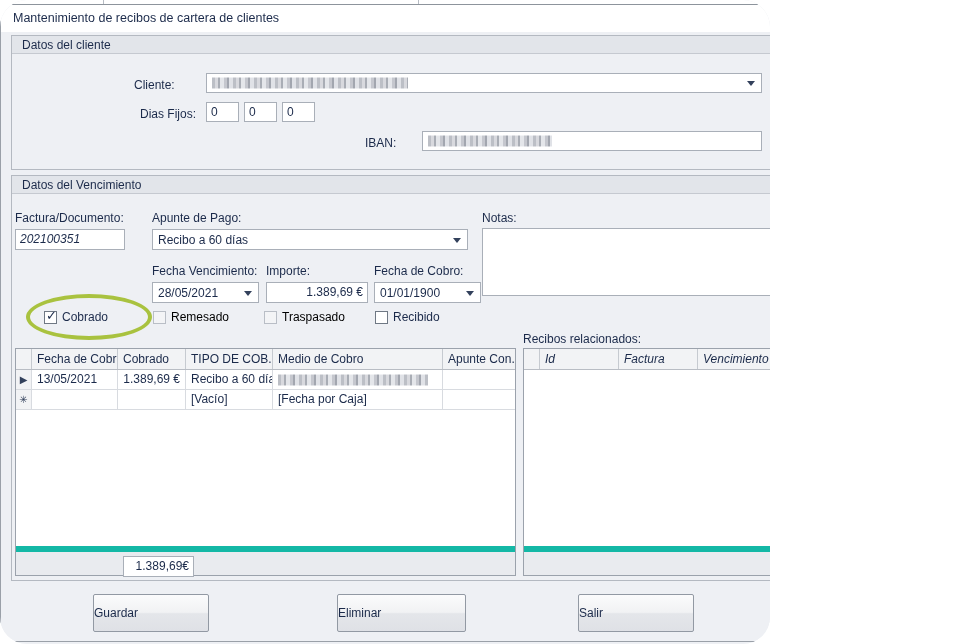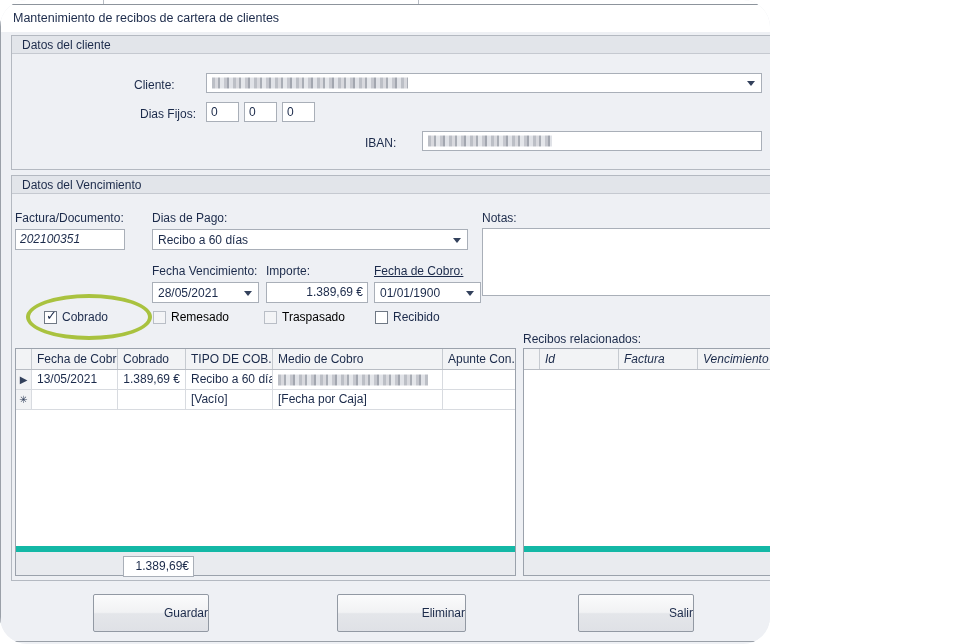--- a/index.html
+++ b/index.html
@@ -315,21 +315,21 @@
   .btn {
     position: absolute;
     height: 38px;
     border: 1px solid #9299a3;
     border-radius: 2px;
     background: linear-gradient(to bottom, #fbfbfc 0%, #f1f2f4 48%, #e4e6ea 52%, #dfe1e6 100%);
     box-sizing: border-box;
     font-family: "Liberation Sans", sans-serif;
     font-size: 12px;
     color: #1b2a4a;
-    text-align: right;
+    text-align: left;
     line-height: 36px;
     cursor: default;
   }
 
   
   .hl-ellipse {
     position: absolute;
     border: 4px solid #a9c23f;
     border-radius: 50%;
     box-sizing: border-box;
@@ -391,36 +391,36 @@
     </div>
 
     <div class="groupbox" id="gb-vencimiento">
       <div class="gb-header">
         <div class="gb-title">Datos del Vencimiento</div>
       </div>
 
       <div class="lbl" style="left:3px; top:35px;">Factura/Documento:</div>
       <div class="tb" style="left:3px; top:53px; width:110px; height:21px;font-style:italic;">202100351</div>
 
-      <div class="lbl" style="left:140px; top:35px;">Dias de Pago:</div>
+      <div class="lbl" style="left:140px; top:35px;">Apunte de Pago:</div>
       <div class="combo" style="left:140px; top:53px; width:316px; height:21px;">
         <span class="cb-text">Recibo a 60 días</span>
         <span class="cb-arrow"></span>
       </div>
 
       <div class="lbl" style="left:140px; top:88px;">Fecha Vencimiento:</div>
       <div class="combo" style="left:140px; top:106px; width:107px; height:21px;">
         <span class="cb-text">28/05/2021</span>
         <span class="cb-arrow"></span>
       </div>
 
       <div class="lbl" style="left:254px; top:88px;">Importe:</div>
       <div class="tb right" style="left:254px; top:106px; width:102px; height:21px;">1.389,69 €</div>
 
-      <div class="lbl" style="left:362px; top:88px;text-decoration:underline;">Fecha de Cobro:</div>
+      <div class="lbl" style="left:362px; top:88px;">Fecha de Cobro:</div>
       <div class="combo" style="left:362px; top:106px; width:107px; height:21px;">
         <span class="cb-text">01/01/1900</span>
         <span class="cb-arrow"></span>
       </div>
 
       <div class="lbl" style="left:470px; top:35px;">Notas:</div>
       <div class="notas-box" style="left:470px; top:52px; width:403px; height:68px;">
         <span style="position:absolute;left:4px;top:3px;font-size:12px;"></span>
         <div class="scroll">
           <div class="up"></div>

